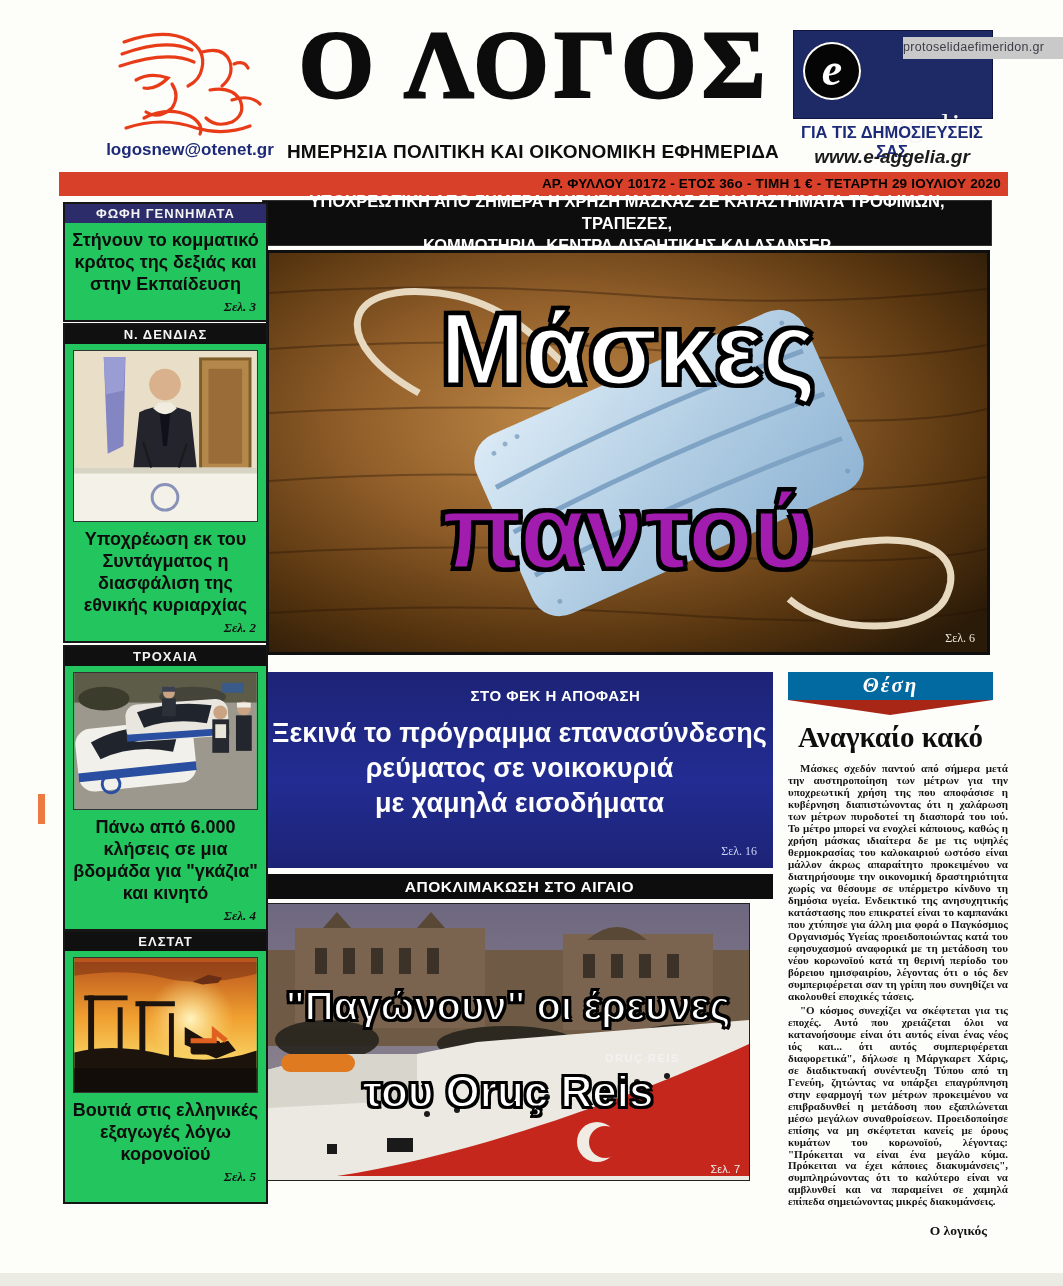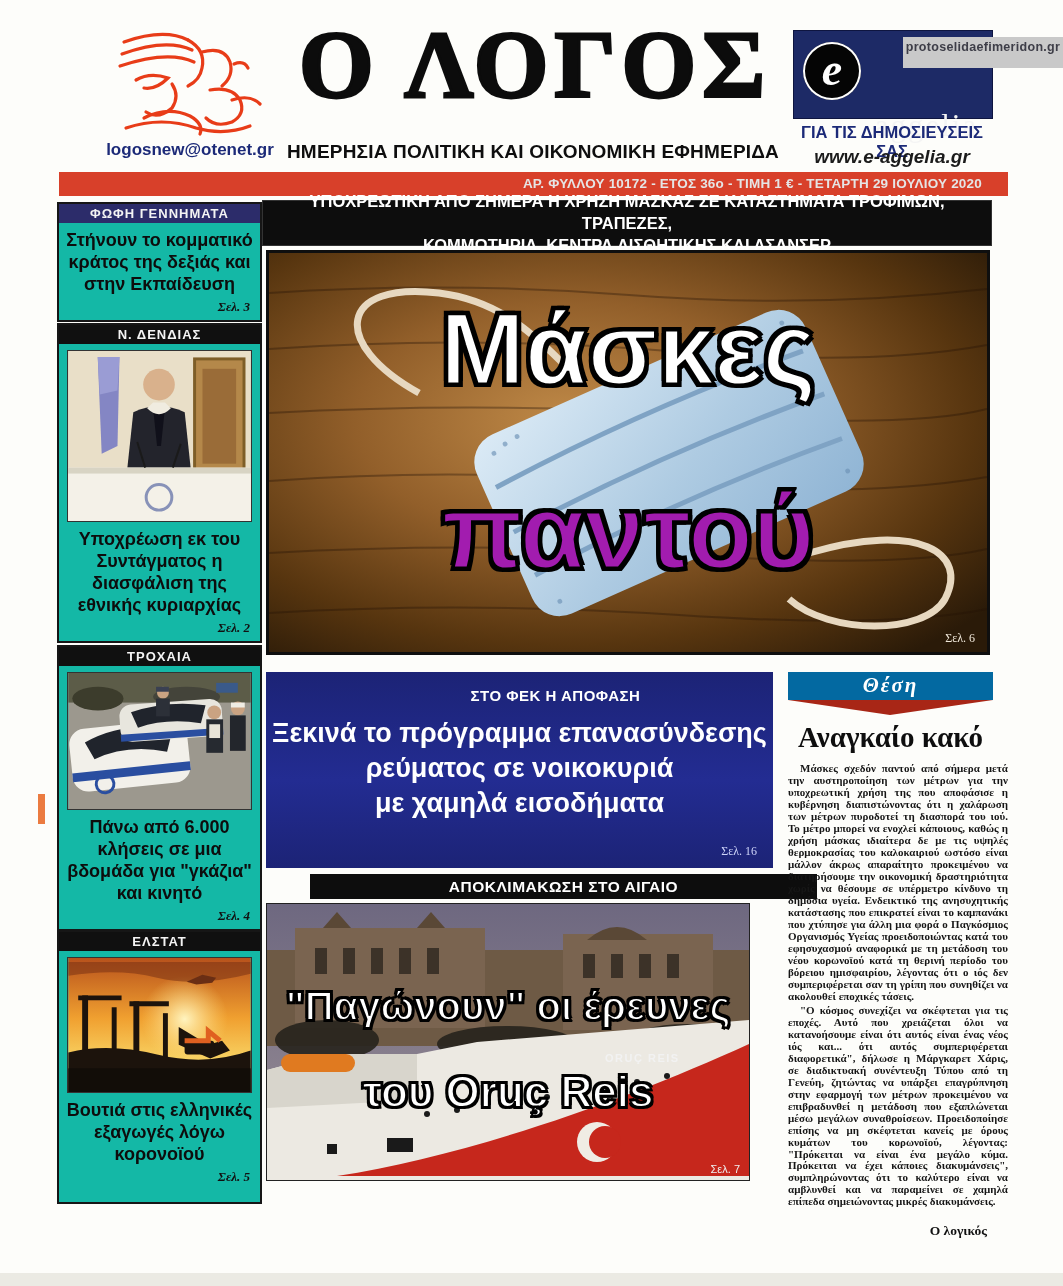--- a/index.html
+++ b/index.html
@@ -15,30 +15,30 @@
      font-family:"Liberation Serif",serif;font-weight:bold;font-size:96px;line-height:1.15;
      letter-spacing:6px;color:#0c0c0c;-webkit-text-stroke:3px #0c0c0c;}
   .paper-subtitle{left:278px;top:141px;width:510px;text-align:center;
      font-weight:bold;font-size:19px;letter-spacing:.2px;color:#0e0e0e;}
   .ad-box{left:793px;top:30px;width:198px;height:87px;background:#1d2a66;border:1px solid #0e1540;}
   .ad-e-circle{left:9px;top:11px;width:58px;height:58px;border-radius:50%;background:#050505;
      color:#ffffff;font-family:"Liberation Serif",serif;font-style:italic;font-weight:bold;
      font-size:46px;text-align:center;line-height:56px;box-shadow:0 0 0 2px #ffffff inset;}
   .ad-name{left:70px;top:33px;width:125px;text-align:center;color:#f4f4f4;
      font-family:"Liberation Serif",serif;font-size:31px;letter-spacing:2px;margin-top:44px;}
-  .watermark{left:903px;top:37px;width:160px;height:31px;background:#c9c9c9;
-     color:#3e3e48;font-weight:bold;font-size:12.5px;text-align:center;line-height:21px;letter-spacing:.3px;}
+  .watermark{left:903px;top:37px;width:160px;height:22px;background:#c9c9c9;
+     color:#3e3e48;font-weight:normal;font-size:12.5px;line-height:21px;letter-spacing:.3px;}
   .ad-tagline{left:788px;top:123px;width:208px;text-align:center;
      font-weight:bold;font-size:16.5px;color:#1c2a78;}
   .ad-url{left:788px;top:146px;width:208px;text-align:center;
      font-style:italic;font-weight:bold;font-size:19px;color:#1b1b1b;}
 
   .issue-bar{left:59px;top:172px;width:949px;height:24px;background:#d8402a;
-     color:#e5e5e5;font-weight:bold;font-size:13.5px;line-height:24px;
-     text-align:right;padding-right:26px;box-sizing:border-box;letter-spacing:.2px;}
+     color:#000000;font-weight:bold;font-size:13.5px;line-height:24px;
+     text-align:right;padding-right:7px;box-sizing:border-box;letter-spacing:.2px;}
 
   
   .top-banner{left:262px;top:200px;width:730px;height:46px;background:#0d0d0d;
      color:#fff;font-weight:bold;font-size:16.5px;line-height:1.35;text-align:center;
      display:flex;flex-direction:column;justify-content:center;border:1px solid #333;box-sizing:border-box;}
 
   
   .lead-photo{left:266px;top:250px;width:724px;height:405px;border:3px solid #0f0f0f;
      box-sizing:border-box;overflow:hidden;}
   .lead-photo svg{display:block;}
@@ -52,21 +52,21 @@
 
   
   .power-box{left:266px;top:672px;width:507px;height:196px;
      background:linear-gradient(180deg,#1c2376,#232c92 55%,#1c2376);color:#fff;}
   .power-kicker{left:0;top:15px;width:100%;text-align:center;font-weight:bold;font-size:15px;letter-spacing:.5px;padding-left:36px;}
   .power-headline{left:0;top:44px;width:100%;text-align:center;font-weight:bold;
      font-size:27px;line-height:1.3;}
   .power-page{right:16px;bottom:9px;font-size:12px;color:#cdd3f8;font-family:"Liberation Serif",serif;}
 
   .aegean-bar{left:266px;top:874px;width:507px;height:25px;background:#0d0d0d;color:#fff;
-     font-weight:bold;font-size:15.5px;text-align:center;line-height:25px;letter-spacing:.5px;margin-left:44px;}
+     font-weight:bold;font-size:15.5px;text-align:center;line-height:25px;letter-spacing:.5px;}
 
   
   .ship-photo{left:266px;top:903px;width:484px;height:278px;border:1px solid #222;
      box-sizing:border-box;overflow:hidden;}
   .ship-h1{left:0;top:80px;width:100%;text-align:center;color:#fff;font-weight:bold;
      font-size:40px;-webkit-text-stroke:2px #000;
      text-shadow:-2px -2px 0 #000,2px -2px 0 #000,-2px 2px 0 #000,2px 2px 0 #000;}
   .ship-h2{left:0;top:163px;width:100%;text-align:center;color:#fff;font-weight:bold;
      font-size:44px;-webkit-text-stroke:2px #000;
      text-shadow:-2px -2px 0 #000,2px -2px 0 #000,-2px 2px 0 #000,2px 2px 0 #000;}
@@ -81,21 +81,21 @@
   .opinion-tri{display:block;width:205px;height:15px;}
   .opinion-headline{margin-top:6px;width:205px;text-align:center;
      font-family:"Liberation Serif",serif;font-weight:bold;font-size:29px;color:#0e0e0e;}
   .opinion-body{margin-top:8px;width:220px;font-family:"Liberation Serif",serif;
      font-weight:bold;font-size:11px;line-height:1.09;text-align:justify;color:#161616;}
   .opinion-body p{margin:0 0 2px 0;text-indent:12px;}
   .opinion-signoff{margin-top:16px;width:205px;text-align:right;
      font-family:"Liberation Serif",serif;font-weight:bold;font-size:13.5px;padding-right:6px;box-sizing:border-box;}
 
   
-  .side-box{left:57px;width:205px;background:#14b8a6;border:2px solid #161616;box-sizing:border-box;}
+  .side-box{left:63px;width:205px;background:#22c55e;border:2px solid #161616;box-sizing:border-box;}
   .side-tag{height:19px;background:#101010;color:#f4f4f4;font-weight:bold;font-size:13px;
      text-align:center;line-height:19px;letter-spacing:1px;}
   .side-tag.navy{background:#2c2c6a;}
   .side-img{margin:6px auto 0 auto;width:185px;display:block;border:1px solid #333;box-sizing:border-box;}
   .side-headline{margin:7px 3px 0 3px;text-align:center;font-weight:bold;font-size:18px;line-height:1.22;color:#0d0d0d;}
   .side-page{margin:3px 10px 5px 0;text-align:right;font-family:"Liberation Serif",serif;
      font-weight:bold;font-style:italic;font-size:13px;}
   .b1{top:202px;min-height:112px;}
   .b2{top:323px;min-height:308px;}
   .b3{top:645px;min-height:262px;}

